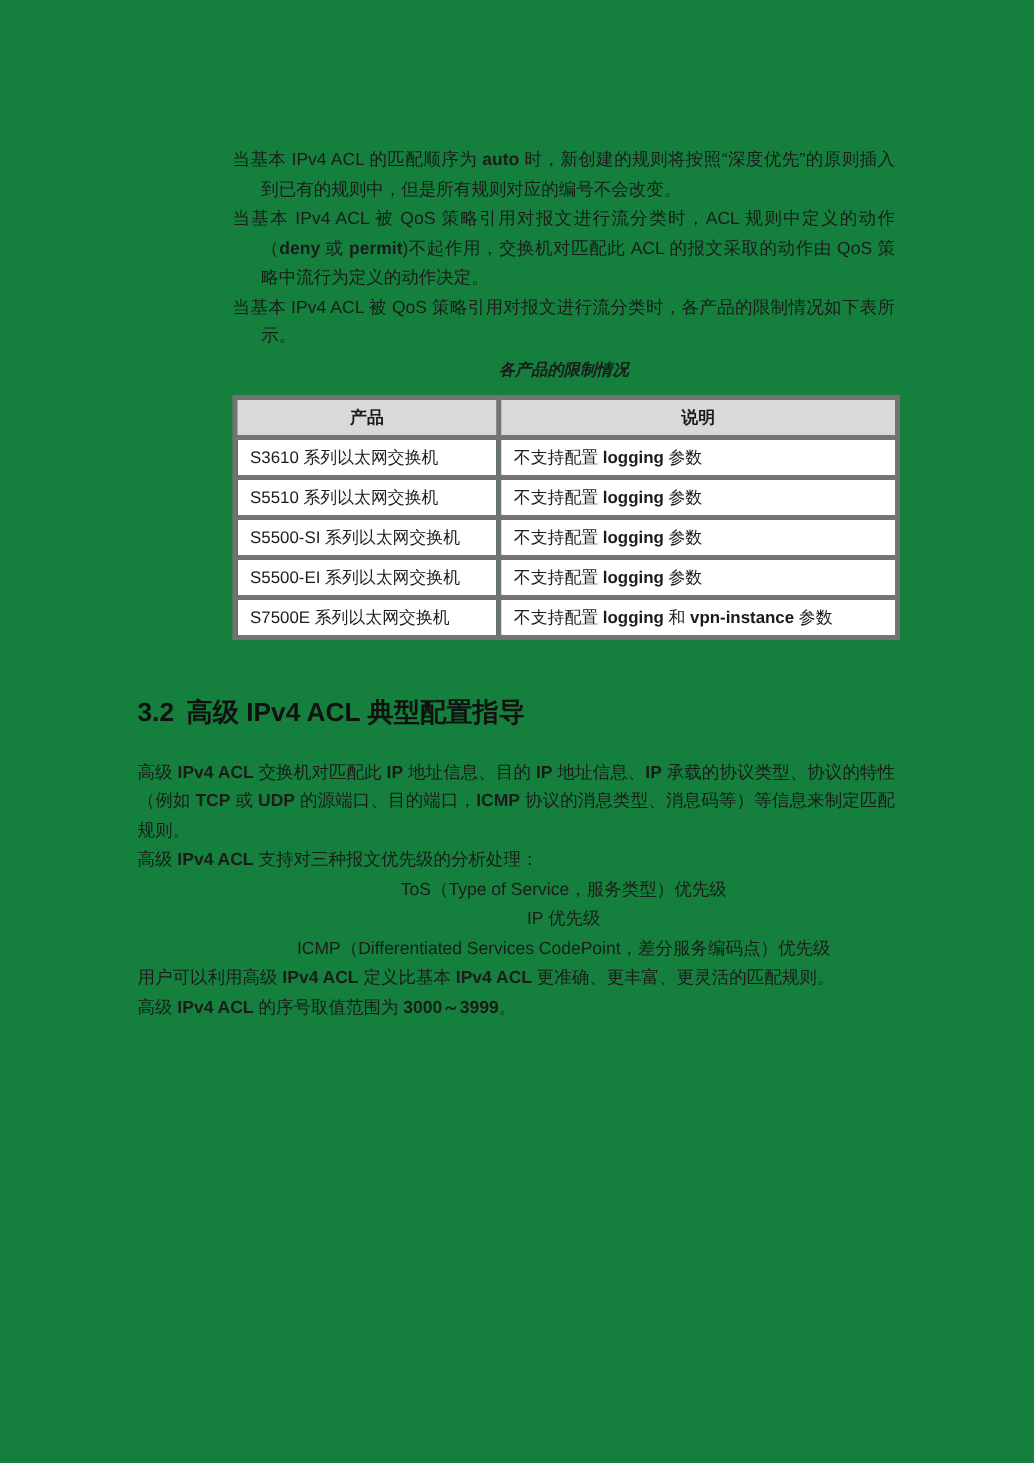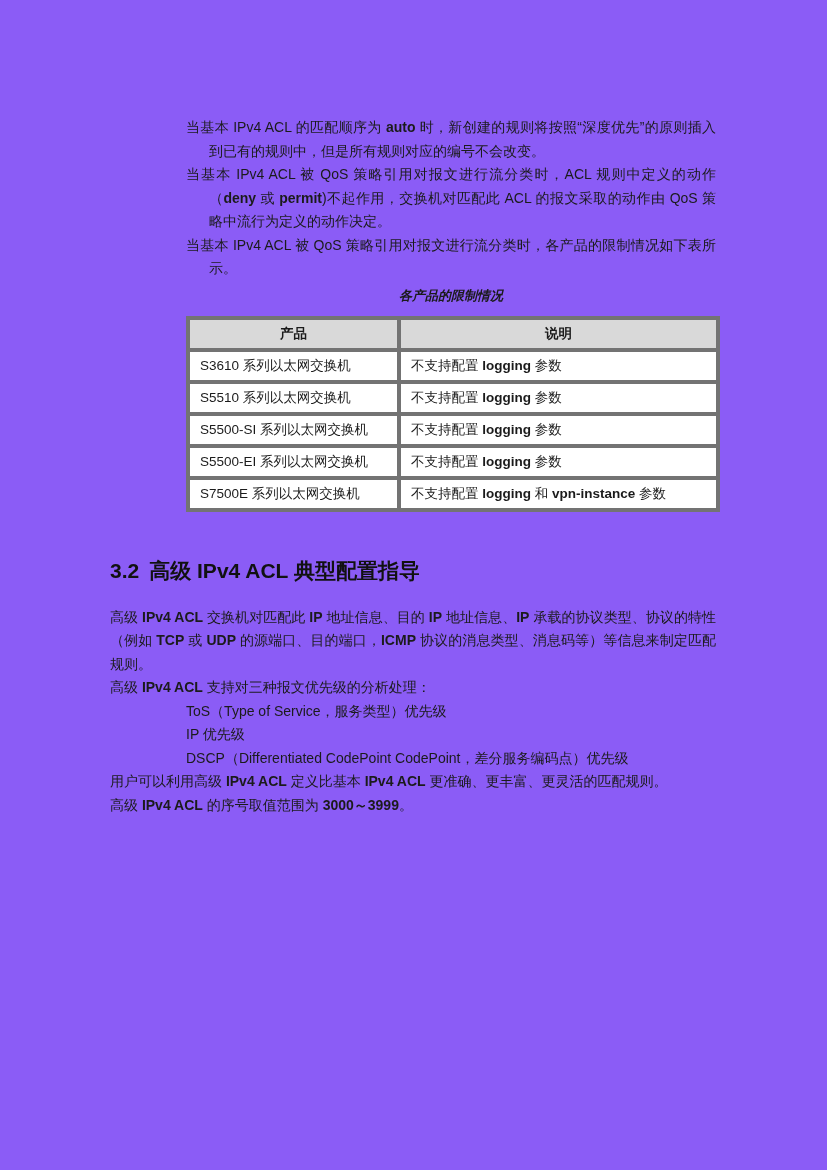--- a/index.html
+++ b/index.html
@@ -1,20 +1,20 @@
 <!DOCTYPE html>
 <html><head>
 <meta charset="utf-8">
 <style>
   html,body{margin:0;padding:0;background:#ffffff;}
   .page{
     position:relative;
     width:827px;
     height:1170px;
-    background:#8b5cf6;
+    background:#15803d;
     color:#1b1b1b;
     font-family:"Liberation Sans", sans-serif;
     font-size:14px;
     line-height:23.5px;
     overflow:hidden;
   }
   .content{
     position:absolute;
     left:110px;
     top:0;
@@ -81,21 +81,21 @@
   .section-heading .num{margin-right:10px;}
   
   .para{
     margin:0;
     text-align:justify;
   }
   .para-first{margin-top:20px;}
   .priority-list{margin:0;}
   .priority-item{
     margin-left:76px;
-    text-align:left;
+    text-align:center;
   }
 </style>
 </head>
 <body>
 
 <div class="page">
   <div class="content">
 
     <div class="intro-list">
       <div class="intro-item"><span>当基本 IPv4 ACL 的匹配顺序为 </span><b>auto</b><span> 时，新创建的规则将按照“深度优先”的原则插入到已有的规则中，但是所有规则对应的编号不会改变。</span></div>
@@ -143,20 +143,20 @@
     <div class="section-heading">
       <span class="num">3.2</span><span>高级 IPv4 ACL 典型配置指导</span>
     </div>
 
     <p class="para para-first"><span>高级 </span><b>IPv4 ACL</b><span> 交换机对匹配此 </span><b>IP</b><span> 地址信息、目的 </span><b>IP</b><span> 地址信息、</span><b>IP</b><span> 承载的协议类型、协议的特性（例如 </span><b>TCP</b><span> 或 </span><b>UDP</b><span> 的源端口、目的端口，</span><b>ICMP</b><span> 协议的消息类型、消息码等）等信息来制定匹配规则。</span></p>
     <p class="para"><span>高级 </span><b>IPv4 ACL</b><span> 支持对三种报文优先级的分析处理：</span></p>
 
     <div class="priority-list">
       <div class="priority-item">ToS（Type of Service，服务类型）优先级</div>
       <div class="priority-item">IP 优先级</div>
-      <div class="priority-item">DSCP（Differentiated CodePoint CodePoint，差分服务编码点）优先级</div>
+      <div class="priority-item">ICMP（Differentiated Services CodePoint，差分服务编码点）优先级</div>
     </div>
 
     <p class="para"><span>用户可以利用高级 </span><b>IPv4 ACL</b><span> 定义比基本 </span><b>IPv4 ACL</b><span> 更准确、更丰富、更灵活的匹配规则。</span></p>
     <p class="para"><span>高级 </span><b>IPv4 ACL</b><span> 的序号取值范围为 </span><b>3000～3999</b><span>。</span></p>
 
   </div>
 </div>
 
 </body></html>

